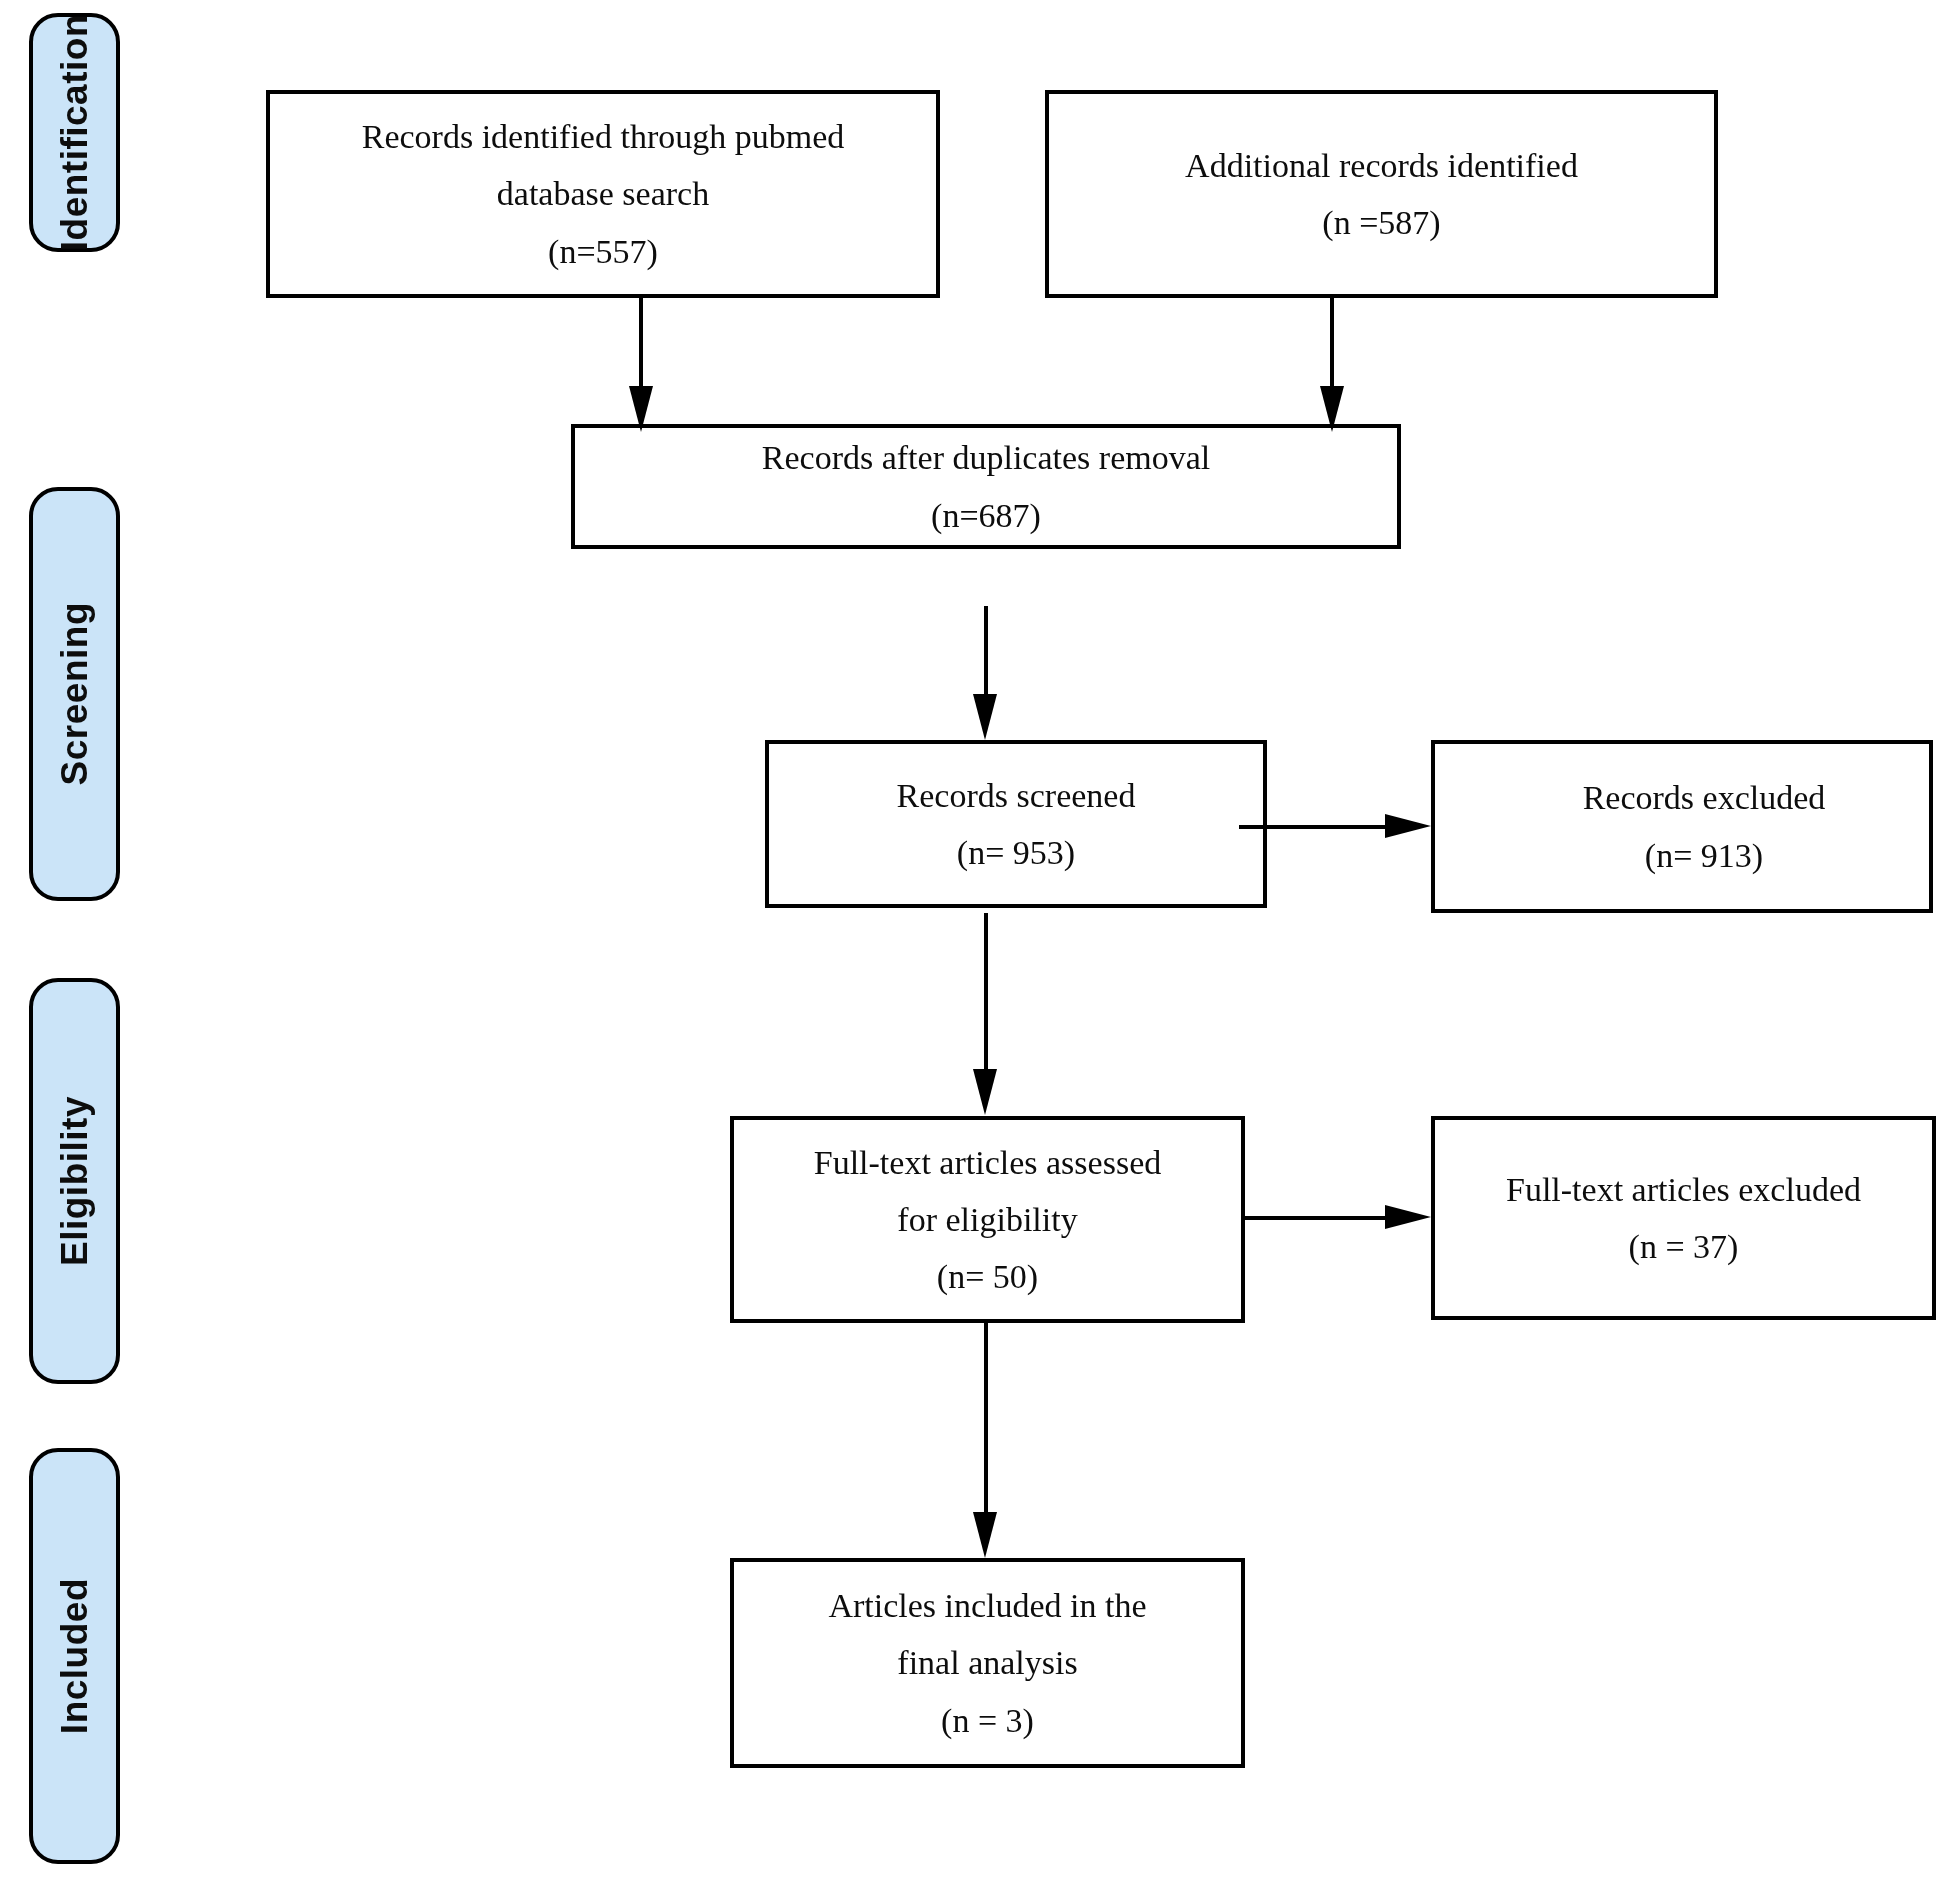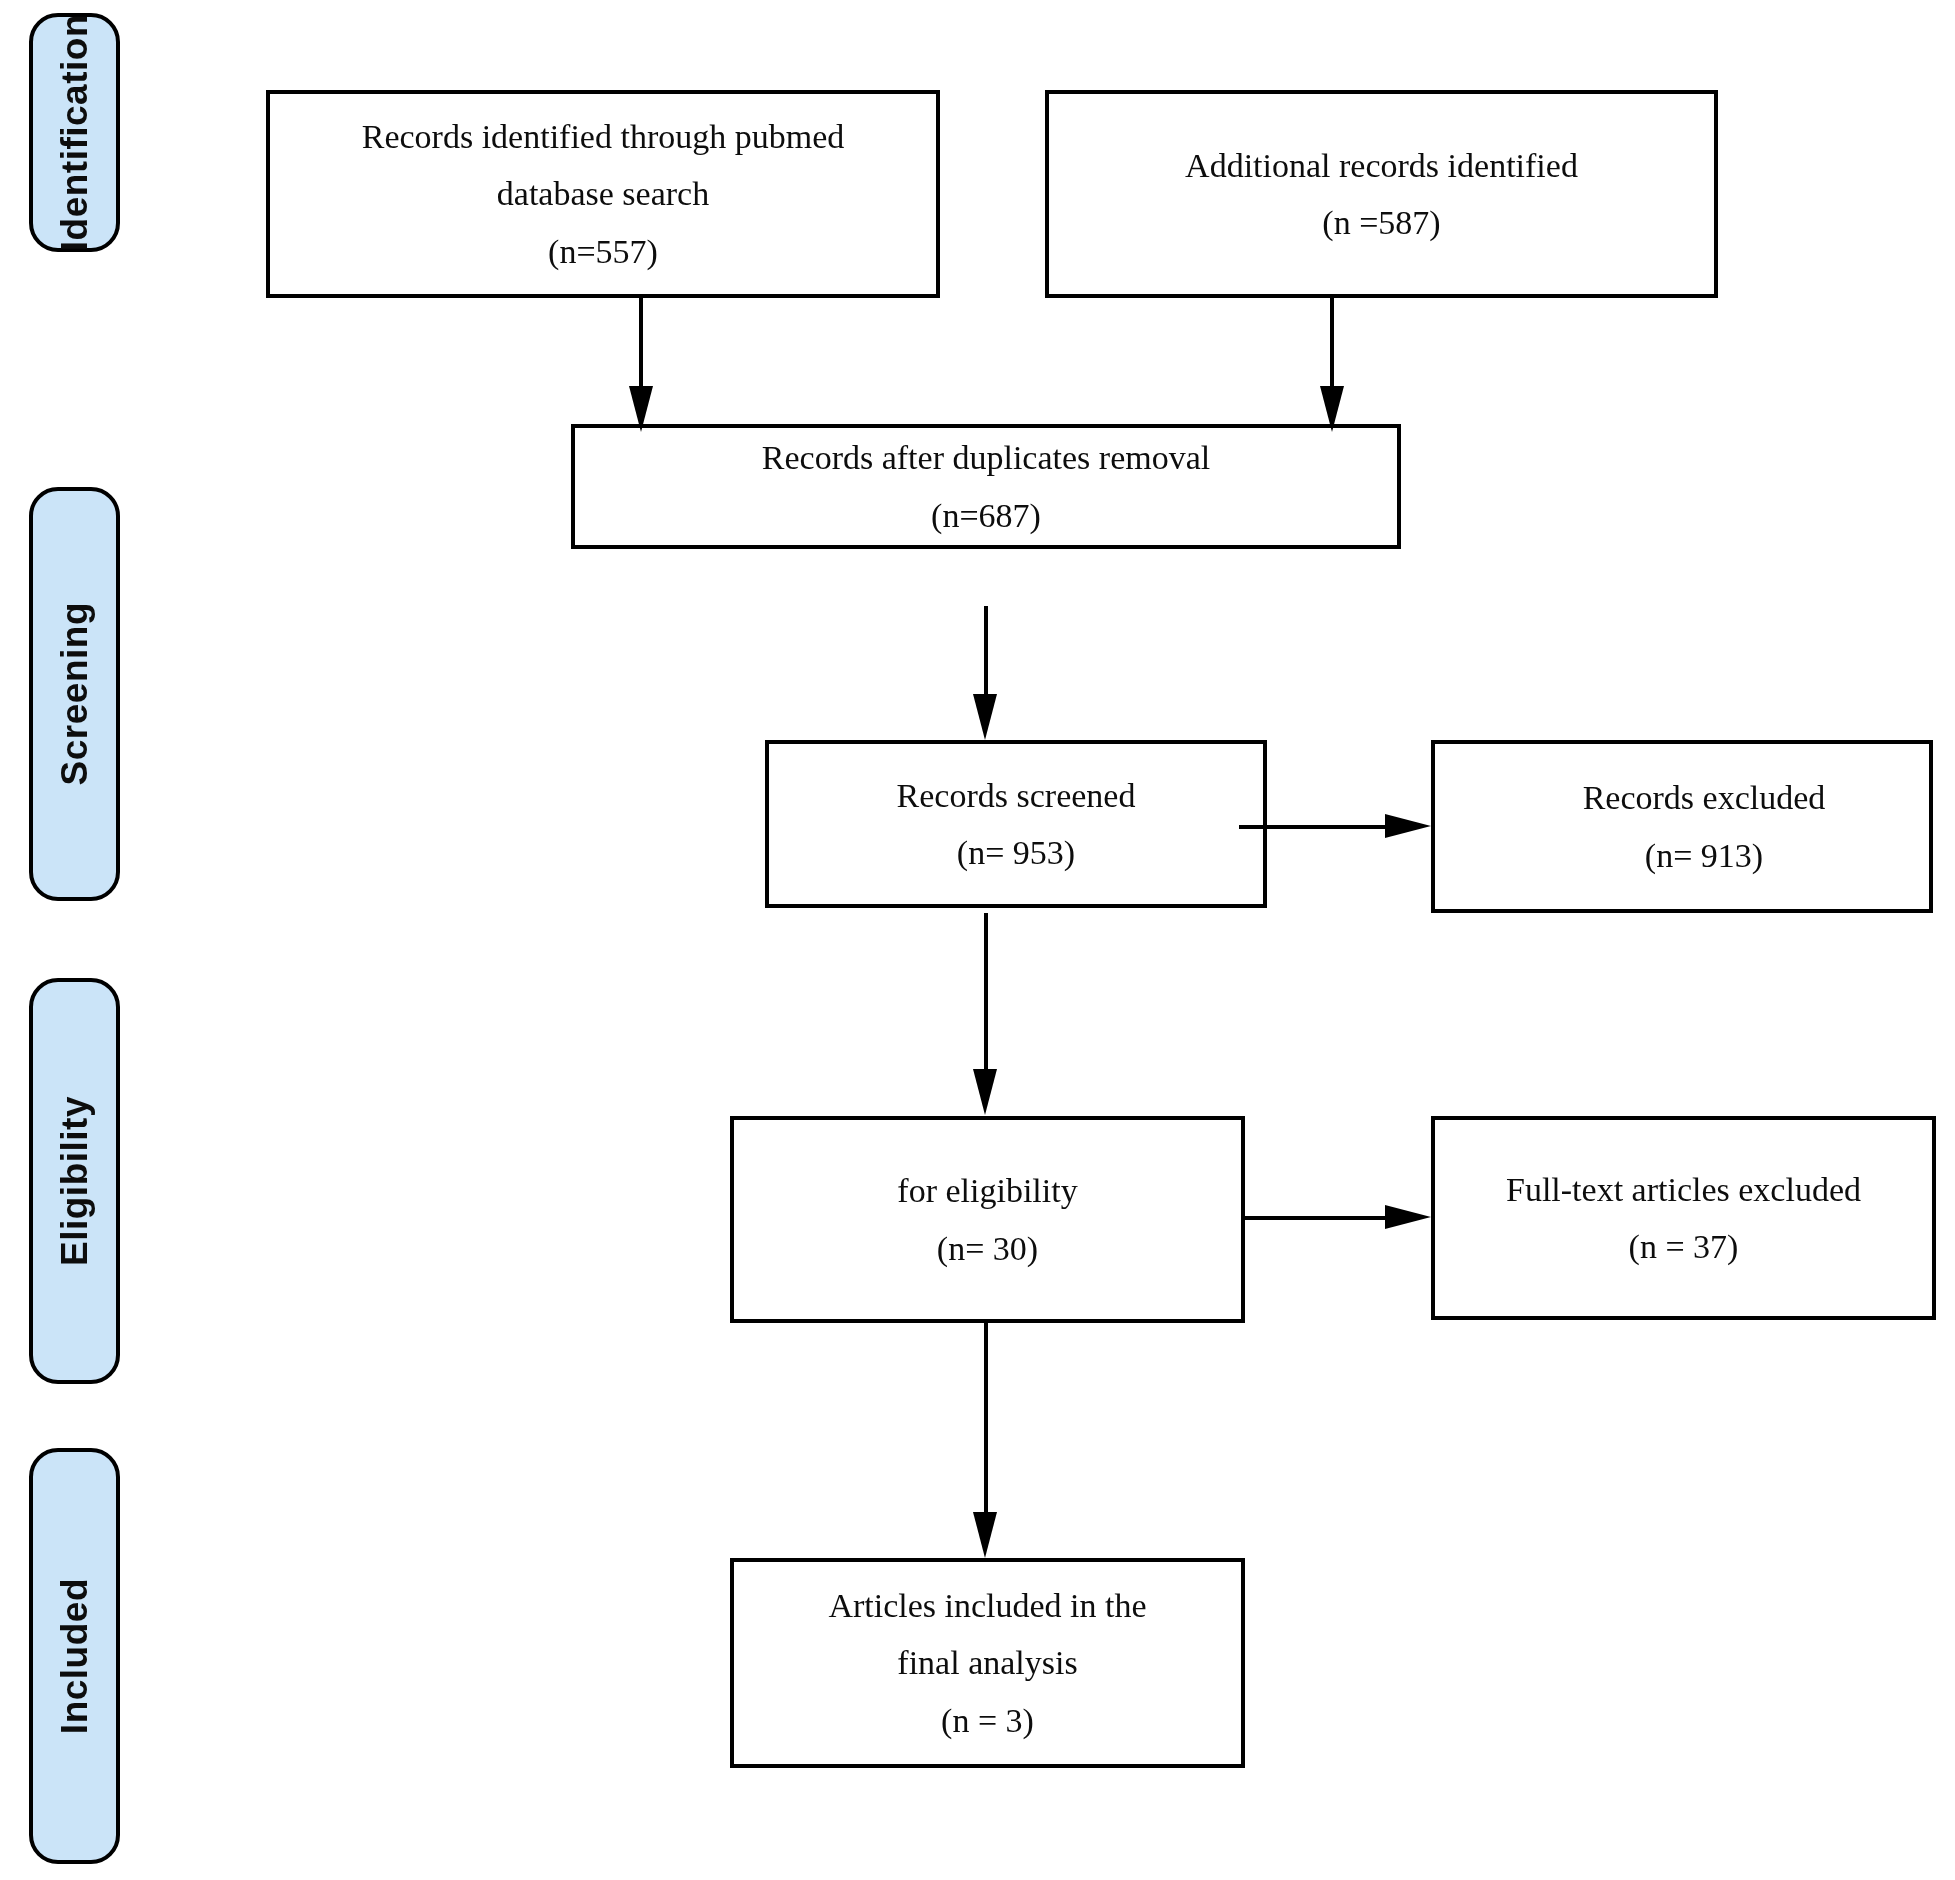--- a/index.html
+++ b/index.html
@@ -107,22 +107,23 @@
   <div class="fbox" style="left:737px; top:740px; width:502px; height:168px;margin-left:28px;">
     <span>Records screened</span>
     <span>(n= 953)</span>
   </div>
   <div class="fbox" style="left:1431px; top:740px; width:502px; height:173px;padding-left:44px;">
     <span>Records excluded</span>
     <span>(n= 913)</span>
   </div>
 
   <div class="fbox" style="left:730px; top:1116px; width:515px; height:207px;">
+    <span>Full-text articles assessed</span>
     <span>for eligibility</span>
-    <span>(n= 30)</span>
+    <span>(n= 50)</span>
   </div>
   <div class="fbox" style="left:1431px; top:1116px; width:505px; height:204px;">
     <span>Full-text articles excluded</span>
     <span>(n = 37)</span>
   </div>
 
   <div class="fbox" style="left:730px; top:1558px; width:515px; height:210px;">
     <span>Articles included in the</span>
     <span>final analysis</span>
     <span>(n = 3)</span>

